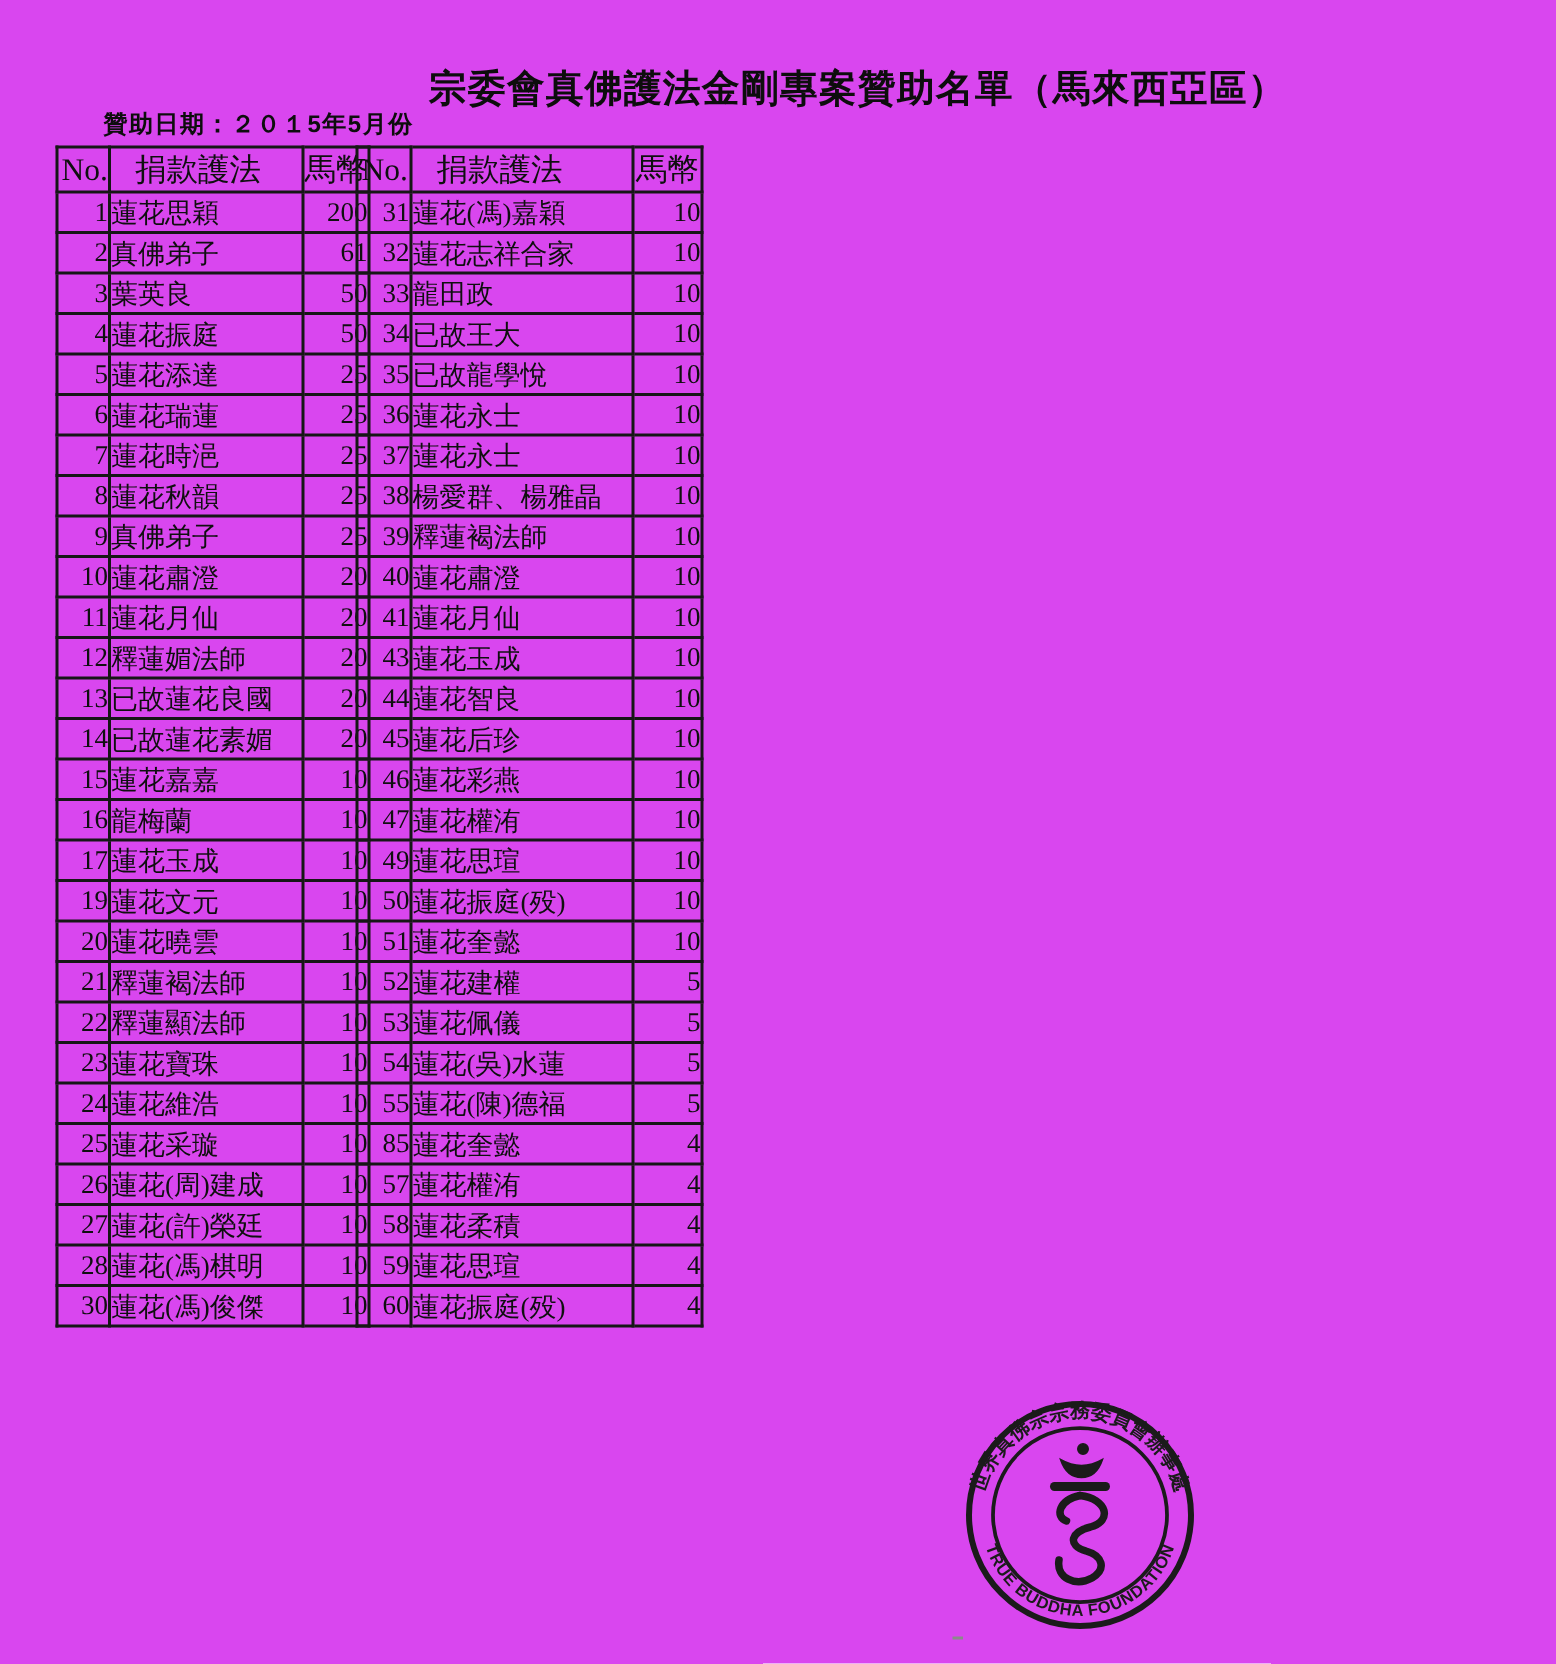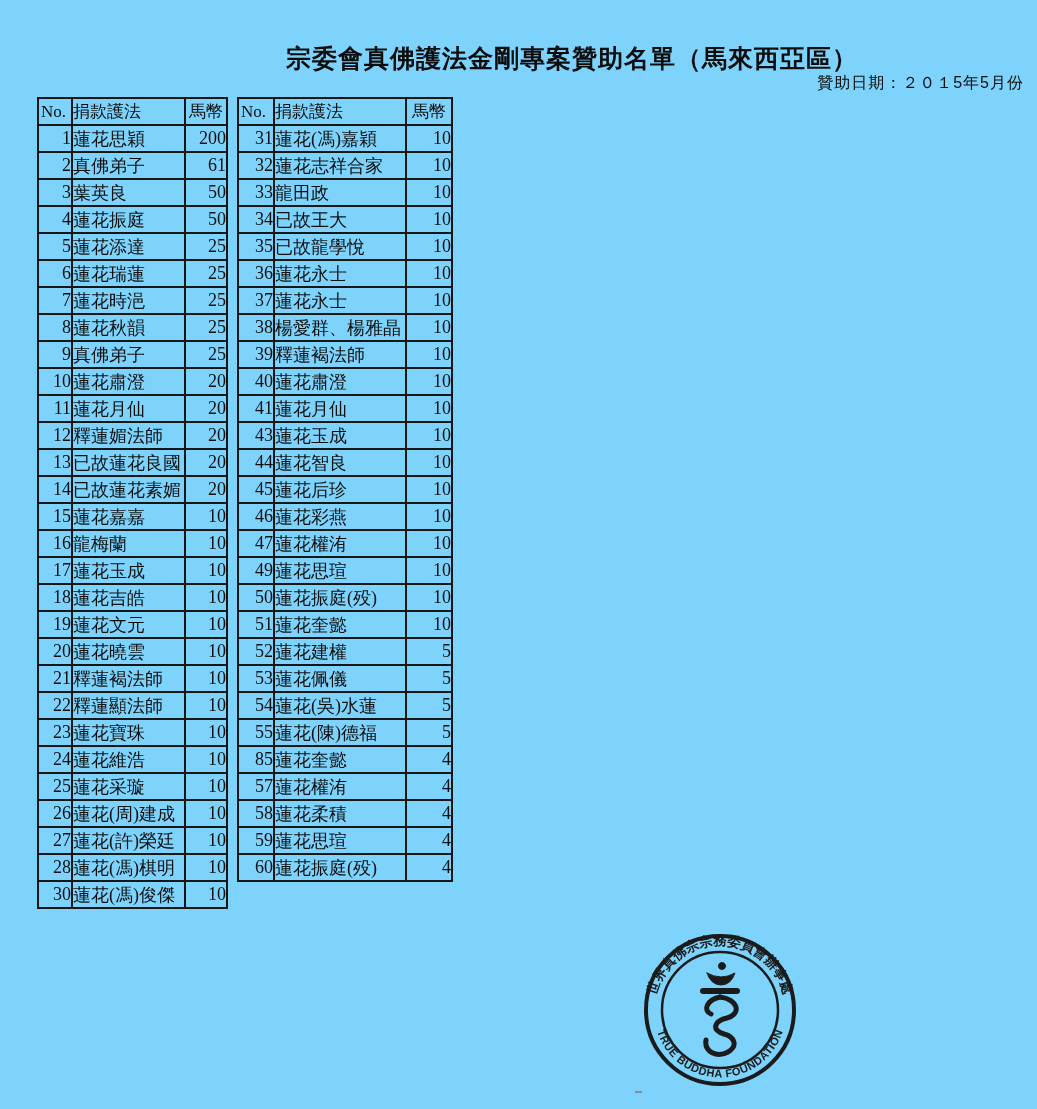--- a/index.html
+++ b/index.html
@@ -1,51 +1,51 @@
 <!DOCTYPE html>
 <html><head>
 <meta charset="utf-8">
 <style>
   html,body{margin:0;padding:0;background:#ffffff;}
   .page{
-    position:relative;width:1037px;height:1109px;background:#7dd3fc;
+    position:relative;width:1037px;height:1109px;background:#d946ef;
     font-family:"Liberation Serif", serif;color:#111;overflow:hidden;
   }
   .doc-title{
     position:absolute;top:42px;left:107px;width:930px;margin:0;
     text-align:center;font-family:"Liberation Sans", sans-serif;
     font-weight:bold;font-size:25px;letter-spacing:1px;color:#0d0d0d;
   }
   .doc-subtitle{
-    position:absolute;top:73px;left:94px;width:930px;
-    text-align:right;font-family:"Liberation Sans", sans-serif;
-    font-weight:normal;font-size:16px;letter-spacing:1px;color:#0d0d0d;
+    position:absolute;top:73px;left:69px;width:930px;
+    text-align:left;font-family:"Liberation Sans", sans-serif;
+    font-weight:bold;font-size:16px;letter-spacing:1px;color:#0d0d0d;
   }
   table.donor-table{
     position:absolute;top:97px;border-collapse:collapse;
     font-family:"Liberation Serif", serif;table-layout:fixed;
   }
   table.t-left{left:37px;}
   table.t-right{left:237px;}
   .donor-table th,.donor-table td{
     border:2px solid #161616;height:25px;overflow:hidden;white-space:nowrap;
     font-weight:normal;font-size:18px;color:#0f0f0f;padding:0;
   }
-  .donor-table th{font-size:17px;}
+  .donor-table th{font-size:21px;}
   .t-left .col-no{width:30px;}
   .t-left .col-name{width:111px;}
   .t-left .col-amt{width:40px;}
   .t-right .col-no{width:32px;}
   .t-right .col-name{width:130px;}
   .t-right .col-amt{width:44px;}
   .col-no{text-align:right;padding-right:3px;}
   th.col-no{text-align:left;padding-left:2px;}
   .col-name{text-align:left;padding-left:4px;}
   .col-amt{text-align:right;padding-right:6px;}
-  th.col-name{text-align:left;padding-left:0;}
+  th.col-name{text-align:left;padding-left:16px;}
   th.col-amt{text-align:center;padding-right:0;}
   .seal{
     position:absolute;left:642px;top:932px;width:156px;height:156px;
   }
   .seal svg{width:100%;height:100%;}
   .seal text{
     font-family:"Liberation Sans", sans-serif;font-weight:bold;fill:#1b1b1b;
   }
   .artifact{
     position:absolute;left:635px;top:1091px;width:7px;height:2px;background:#8a8a8a;
@@ -144,25 +144,20 @@
           <td class="col-amt">10</td>
         </tr>
         <tr>
           <td class="col-no">16</td>
           <td class="col-name">龍梅蘭</td>
           <td class="col-amt">10</td>
         </tr>
         <tr>
           <td class="col-no">17</td>
           <td class="col-name">蓮花玉成</td>
-          <td class="col-amt">10</td>
-        </tr>
-        <tr>
-          <td class="col-no">18</td>
-          <td class="col-name">蓮花吉皓</td>
           <td class="col-amt">10</td>
         </tr>
         <tr>
           <td class="col-no">19</td>
           <td class="col-name">蓮花文元</td>
           <td class="col-amt">10</td>
         </tr>
         <tr>
           <td class="col-no">20</td>
           <td class="col-name">蓮花曉雲</td>

